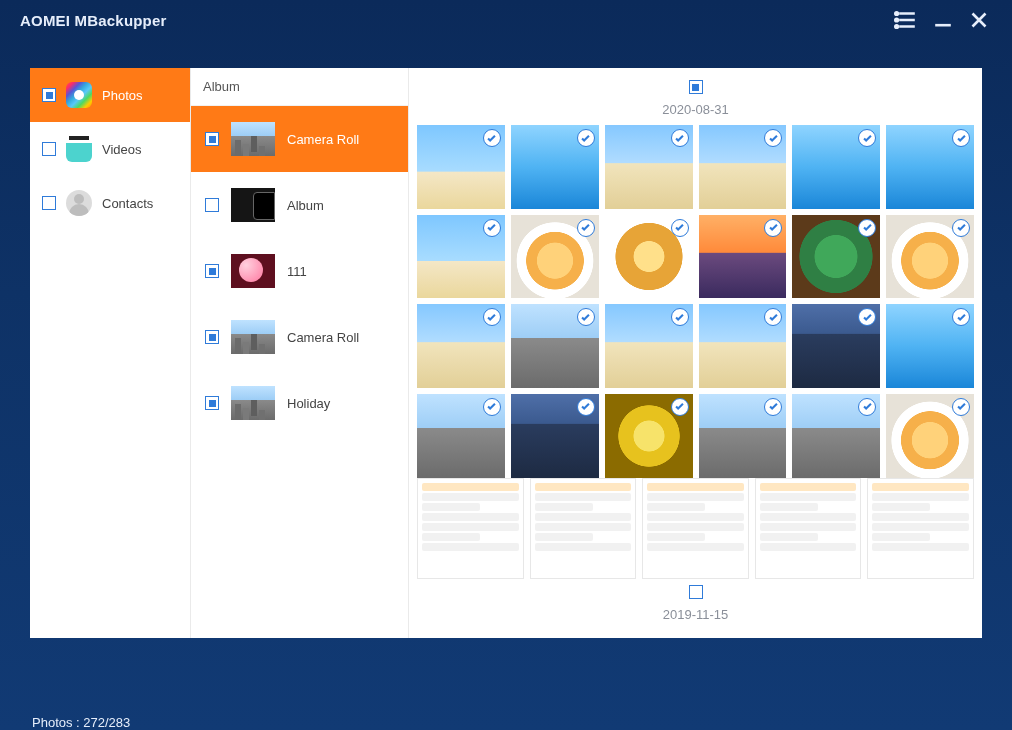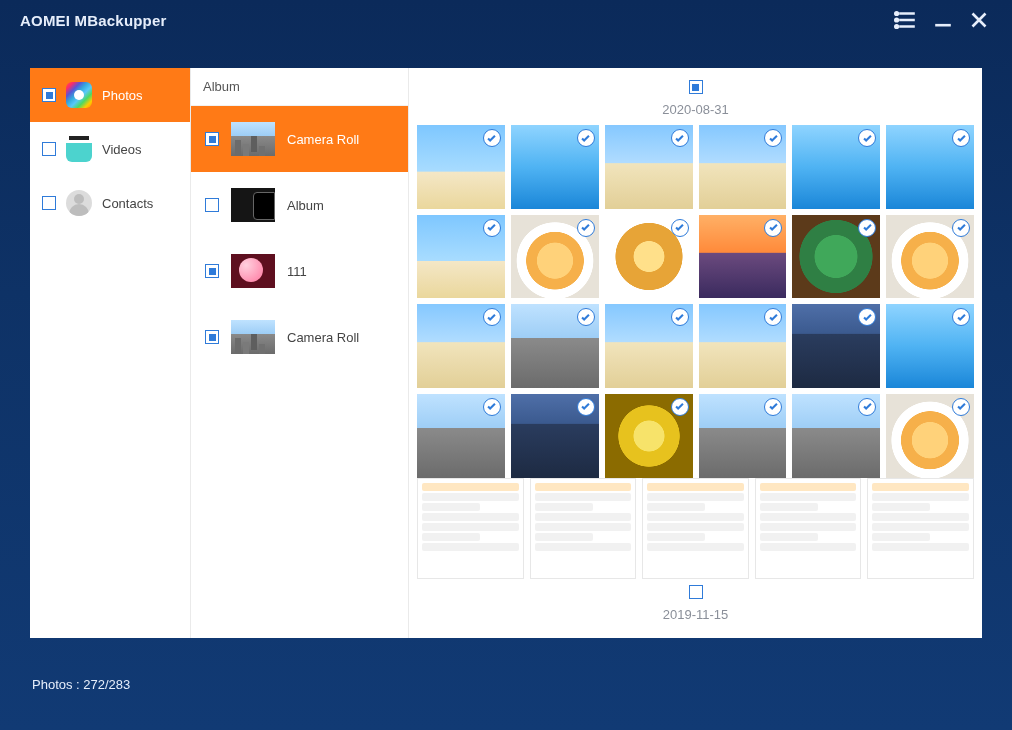--- a/index.html
+++ b/index.html
@@ -56,21 +56,21 @@
   .street{background:linear-gradient(180deg,#4f6fa8 0%,#3b5a8f 35%,#2a3c5e 36%,#1d2a42 100%);}
   .sunset{background:linear-gradient(180deg,#ffb066 0%,#ff8a3a 45%,#6b4a7e 46%,#3a2a5e 100%);}
   .pine{background:radial-gradient(circle at 50% 50%,#f7e36a 0 25%,#e7c21e 26% 50%,#8b6b00 51% 100%);}
   .screenshot-row{display:grid;grid-template-columns:repeat(5,1fr);gap:6px;}
   .sshot{aspect-ratio:1.05/1;background:#fff;border:1px solid #e7e7e7;padding:4px;display:flex;flex-direction:column;gap:2px;}
   .sline{height:8px;background:#f1f1f1;border-radius:2px;}
   .sline.sm{width:60%;}
   .sline.hl{background:#ffe7c2;}
   .content::-webkit-scrollbar{width:10px;background:#eef1f5;}
   .content::-webkit-scrollbar-thumb{background:#c5ccd6;}
-  .footer { position:absolute; left:30px; right:30px; bottom:0; height:92px; display:flex; align-items:center; padding:0 2px; }
+  .footer { position:absolute; left:30px; right:30px; bottom:0; height:92px; display:flex; align-items:flex-end; padding:0 2px; }
   .footer .count { color:#e6eefb; font-size:13px; }
   .footer .spacer{flex:1;}
   .okwrap{ border:2px dashed #ff2a2a; padding:6px; }
   .okbtn{ width:100px; height:34px; background:#ff7a16; color:#fff; border:none; font-size:14px; cursor:pointer; }
 </style>
 </head>
 <body>
 
 <div class="titlebar">
   <span class="title">AOMEI MBackupper</span>
@@ -137,20 +137,27 @@
           <span class="album-thumb pink"></span>
           <span class="lbl">111</span>
         </div>
         <div class="album-item">
           <span class="cb">
             <span class="fill"></span>
           </span>
           <span class="album-thumb city"></span>
           <span class="lbl">Camera Roll</span>
         </div>
+        <div class="album-item">
+          <span class="cb">
+            <span class="fill"></span>
+          </span>
+          <span class="album-thumb city"></span>
+          <span class="lbl">Holiday</span>
+        </div>
       </div>
   </div>
   <div class="content" id="content">
       <div class="group-header">
         <span class="cb">
           <span class="fill"></span>
         </span>
         <span>2020-08-31</span>
       </div>
       <div class="grid">

